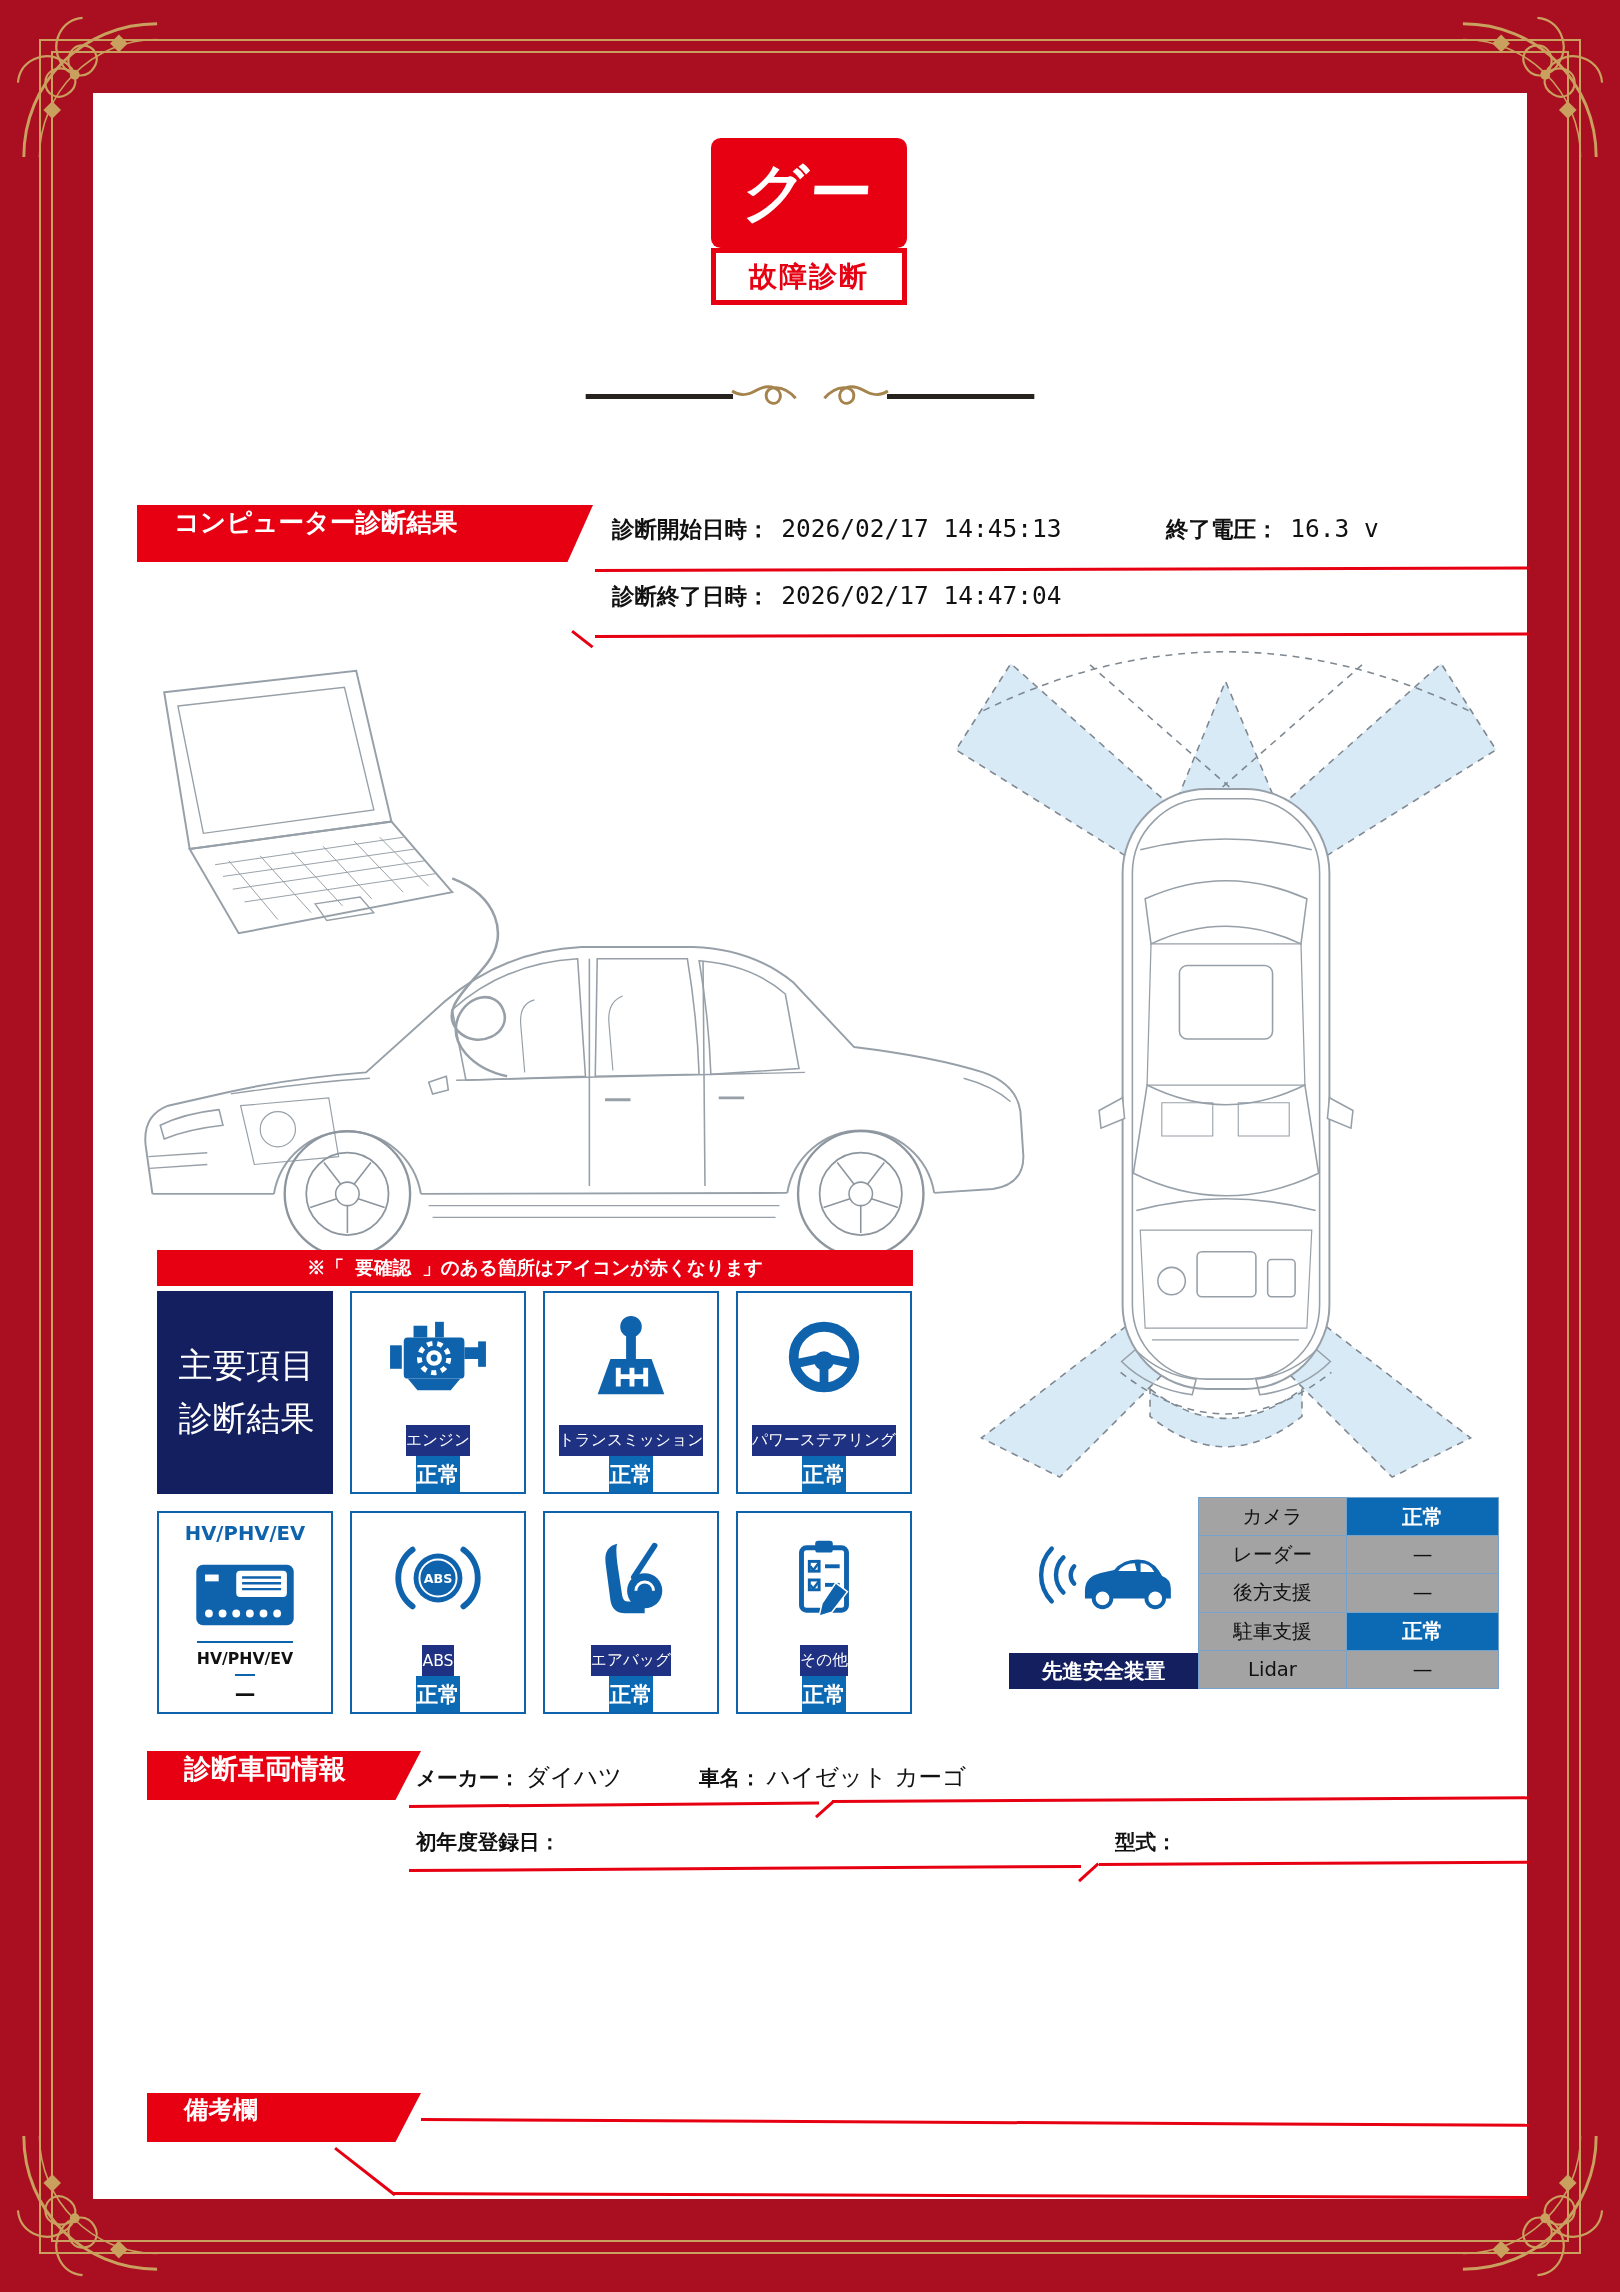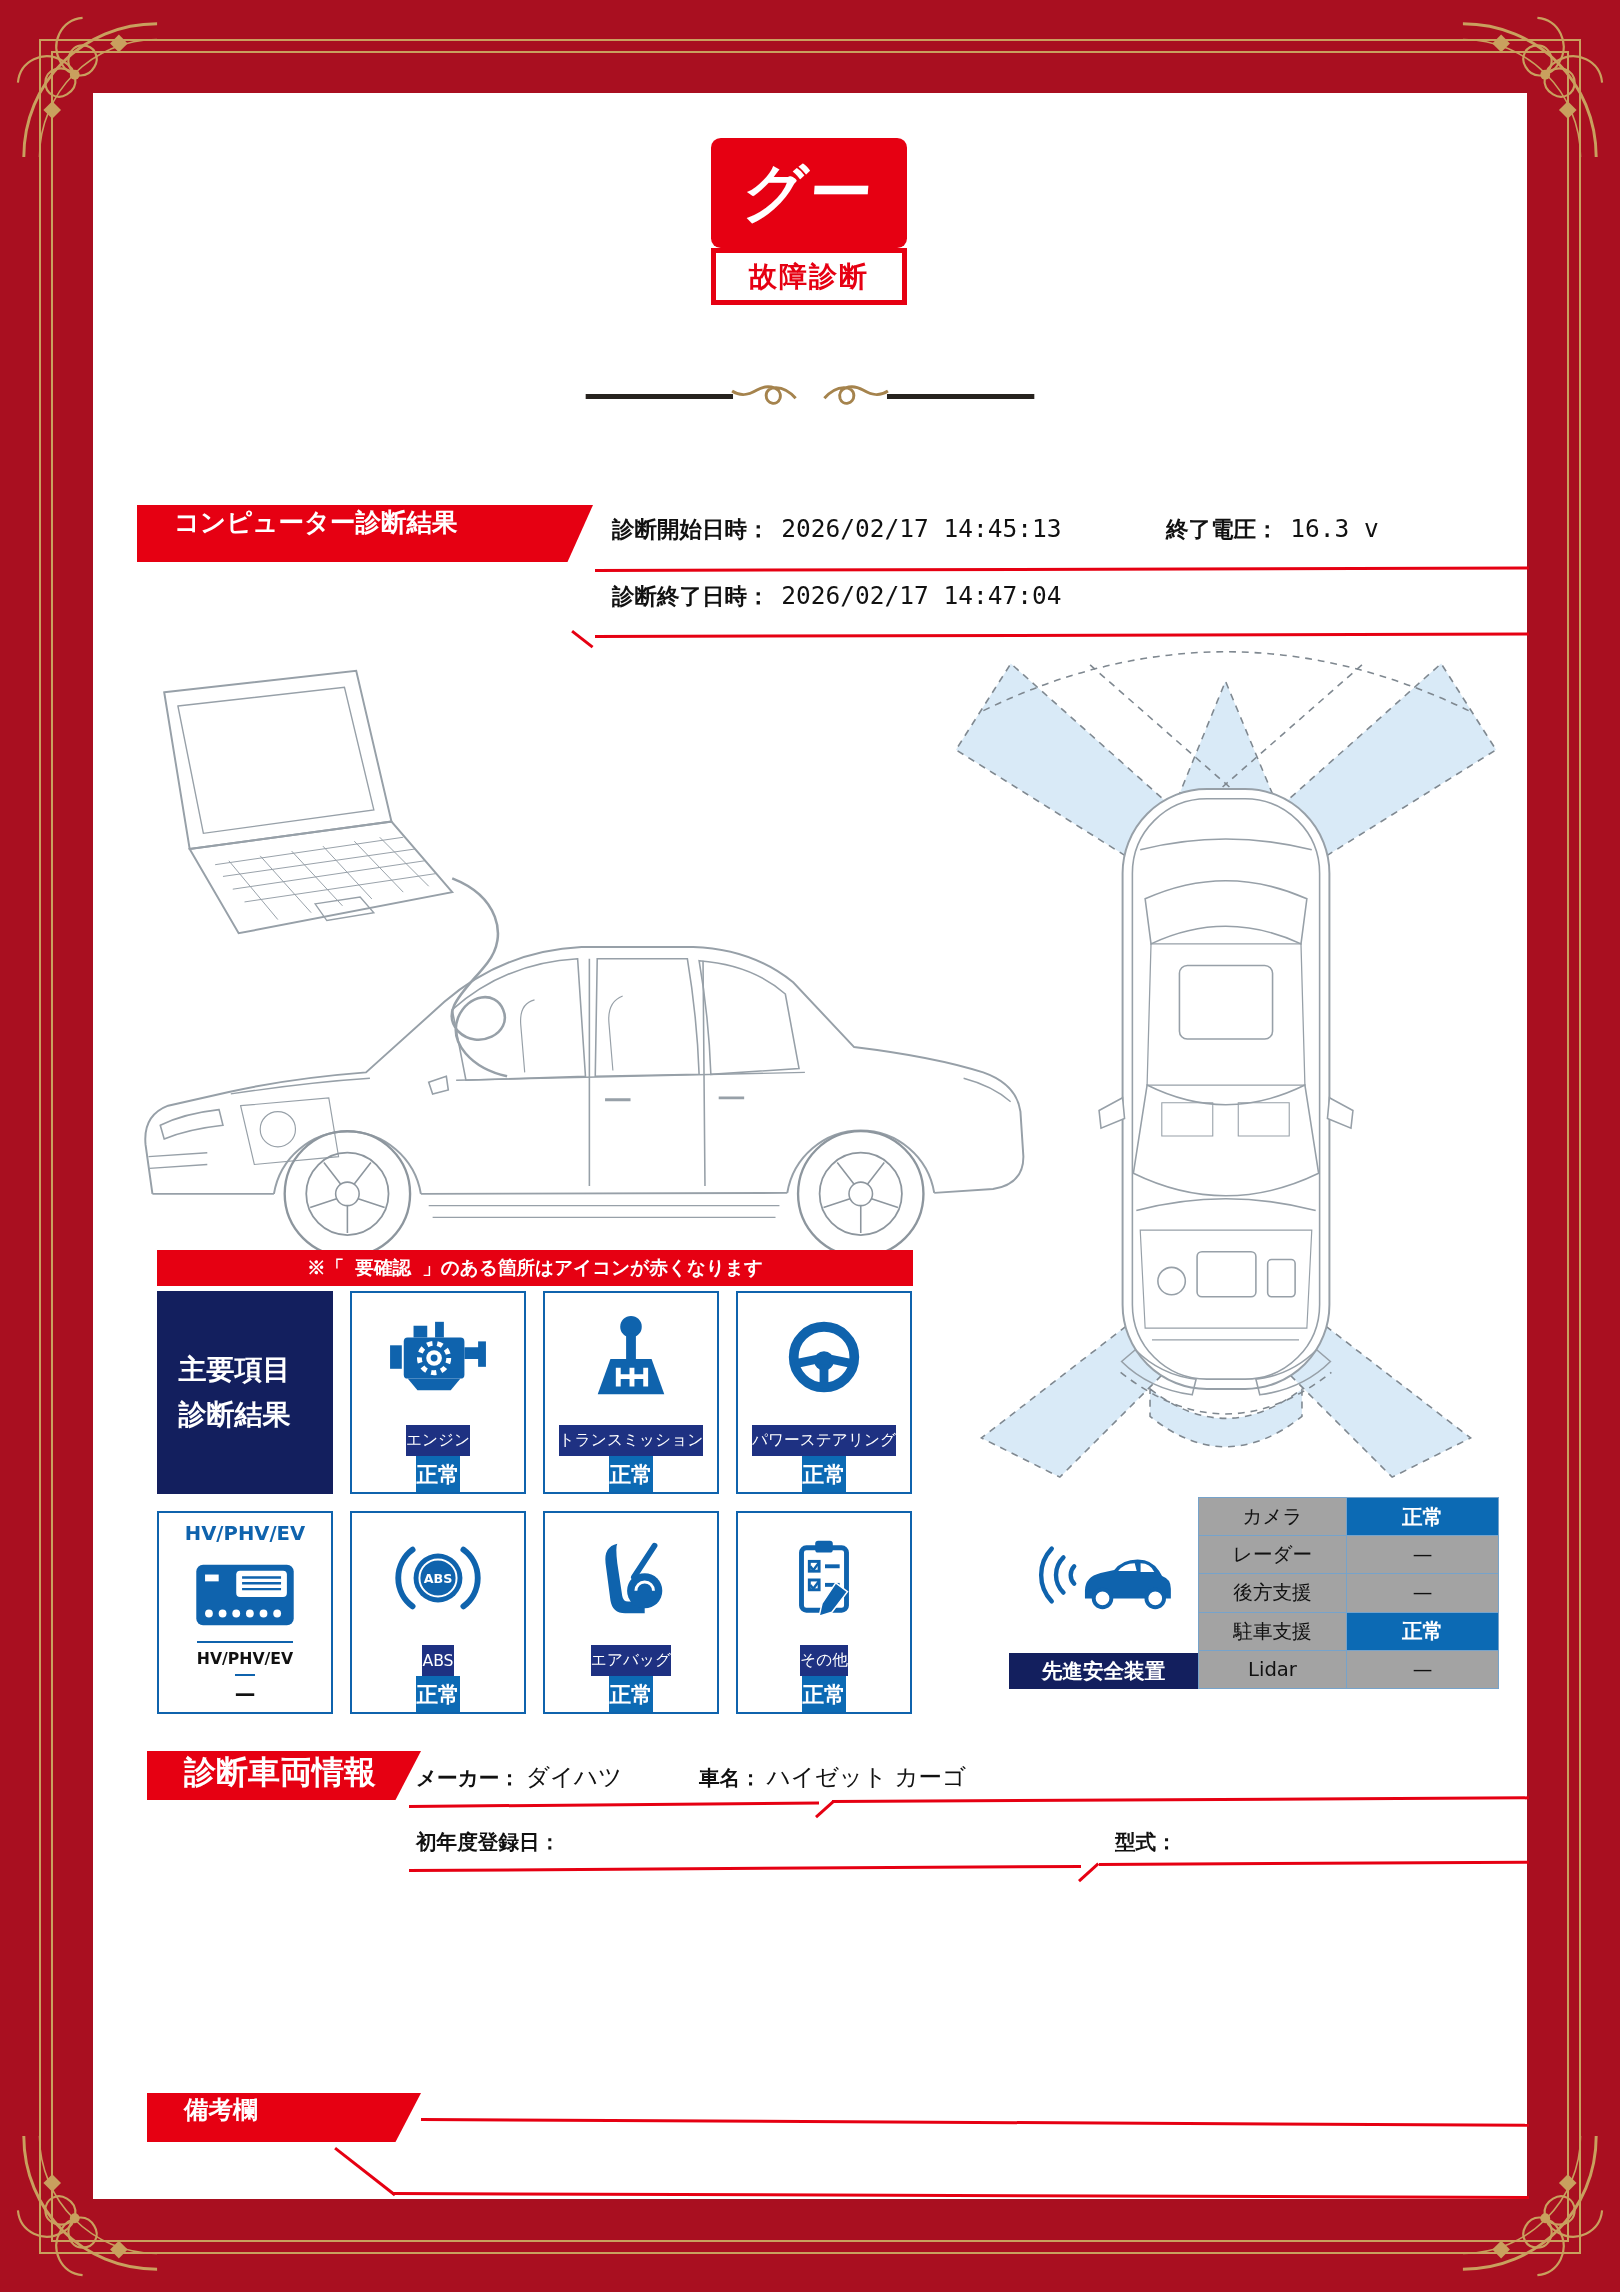--- a/index.html
+++ b/index.html
@@ -37,21 +37,21 @@
           display:flex;align-items:center;justify-content:center;font-size:18.6px;font-weight:600;font-family:Liberation Mono, monospace;}
 
   
   .tile{position:absolute;width:176px;height:203px;background:#fff;border:2px solid #0f63ad;
         box-sizing:border-box;display:flex;flex-direction:column;align-items:center;}
   .tile-icon{flex:1;display:flex;align-items:center;justify-content:center;}
   .tile-label{height:31px;background:#1e3182;color:#fff;font-size:15.7px;display:flex;align-items:center;justify-content:center;white-space:nowrap;}
   .tile-status{height:36px;background:#0c6ab4;color:#fff;font-size:21.6px;font-weight:bold;display:flex;align-items:center;justify-content:center;}
   .tile-header{position:absolute;width:176px;height:203px;background:#131f5e;color:#fff;box-sizing:border-box;
                display:flex;flex-direction:column;justify-content:center;padding-left:21.6px;gap:7.8px;}
-  .tile-header div{font-size:28px;font-weight:bold;}
+  .tile-header div{font-size:34px;font-weight:normal;}
   .hv-title{height:33px;display:flex;align-items:center;justify-content:center;color:#0f63ad;font-weight:bold;font-size:19.6px;margin-top:3.9px;}
   .hv-label{height:31px;border-top:2px solid #0f63ad;color:#111;font-size:15.7px;font-weight:600;display:flex;align-items:center;justify-content:center;}
   .hv-status{height:36px;border-top:2px solid #0f63ad;color:#111;font-size:20.6px;font-weight:bold;display:flex;align-items:center;justify-content:center;}
 
   
   .safety{left:916px;top:1404px;width:490px;height:192px;}
   .safety-icon-cell{position:absolute;left:0;top:0;width:189px;height:155px;display:flex;align-items:center;justify-content:center;}
   .safety-caption{position:absolute;left:0;top:156px;width:189px;height:36px;background:#131f5e;color:#fff;
                   font-weight:bold;font-size:20.6px;display:flex;align-items:center;justify-content:center;}
   .safety-table{position:absolute;left:189px;top:0;width:301px;height:192px;display:grid;
@@ -390,21 +390,21 @@
         <div class="scell">—</div>
         <div class="scell">後方支援</div>
         <div class="scell">—</div>
         <div class="scell">駐車支援</div>
         <div class="scell status-ok">正常</div>
         <div class="scell">Lidar</div>
         <div class="scell">—</div>
       </div>
     </div>
 
-    <div class="banner" style="left:54px;top:1658px;width:274px;height:49px;font-size:32px;">
+    <div class="banner" style="left:54px;top:1658px;width:274px;height:49px;font-size:27px;">
       <span>診断車両情報</span>
     </div>
     <div class="abs" style="left:323px;top:1668px;display:flex;align-items:baseline;gap:5.9px;">
       <span class="vlabel">メーカー：</span>
       <span class="vvalue">ダイハツ</span>
     </div>
     <div class="abs" style="left:606px;top:1668px;display:flex;align-items:baseline;gap:5.9px;">
       <span class="vlabel">車名：</span>
       <span class="vvalue">ハイゼット カーゴ</span>
     </div>

